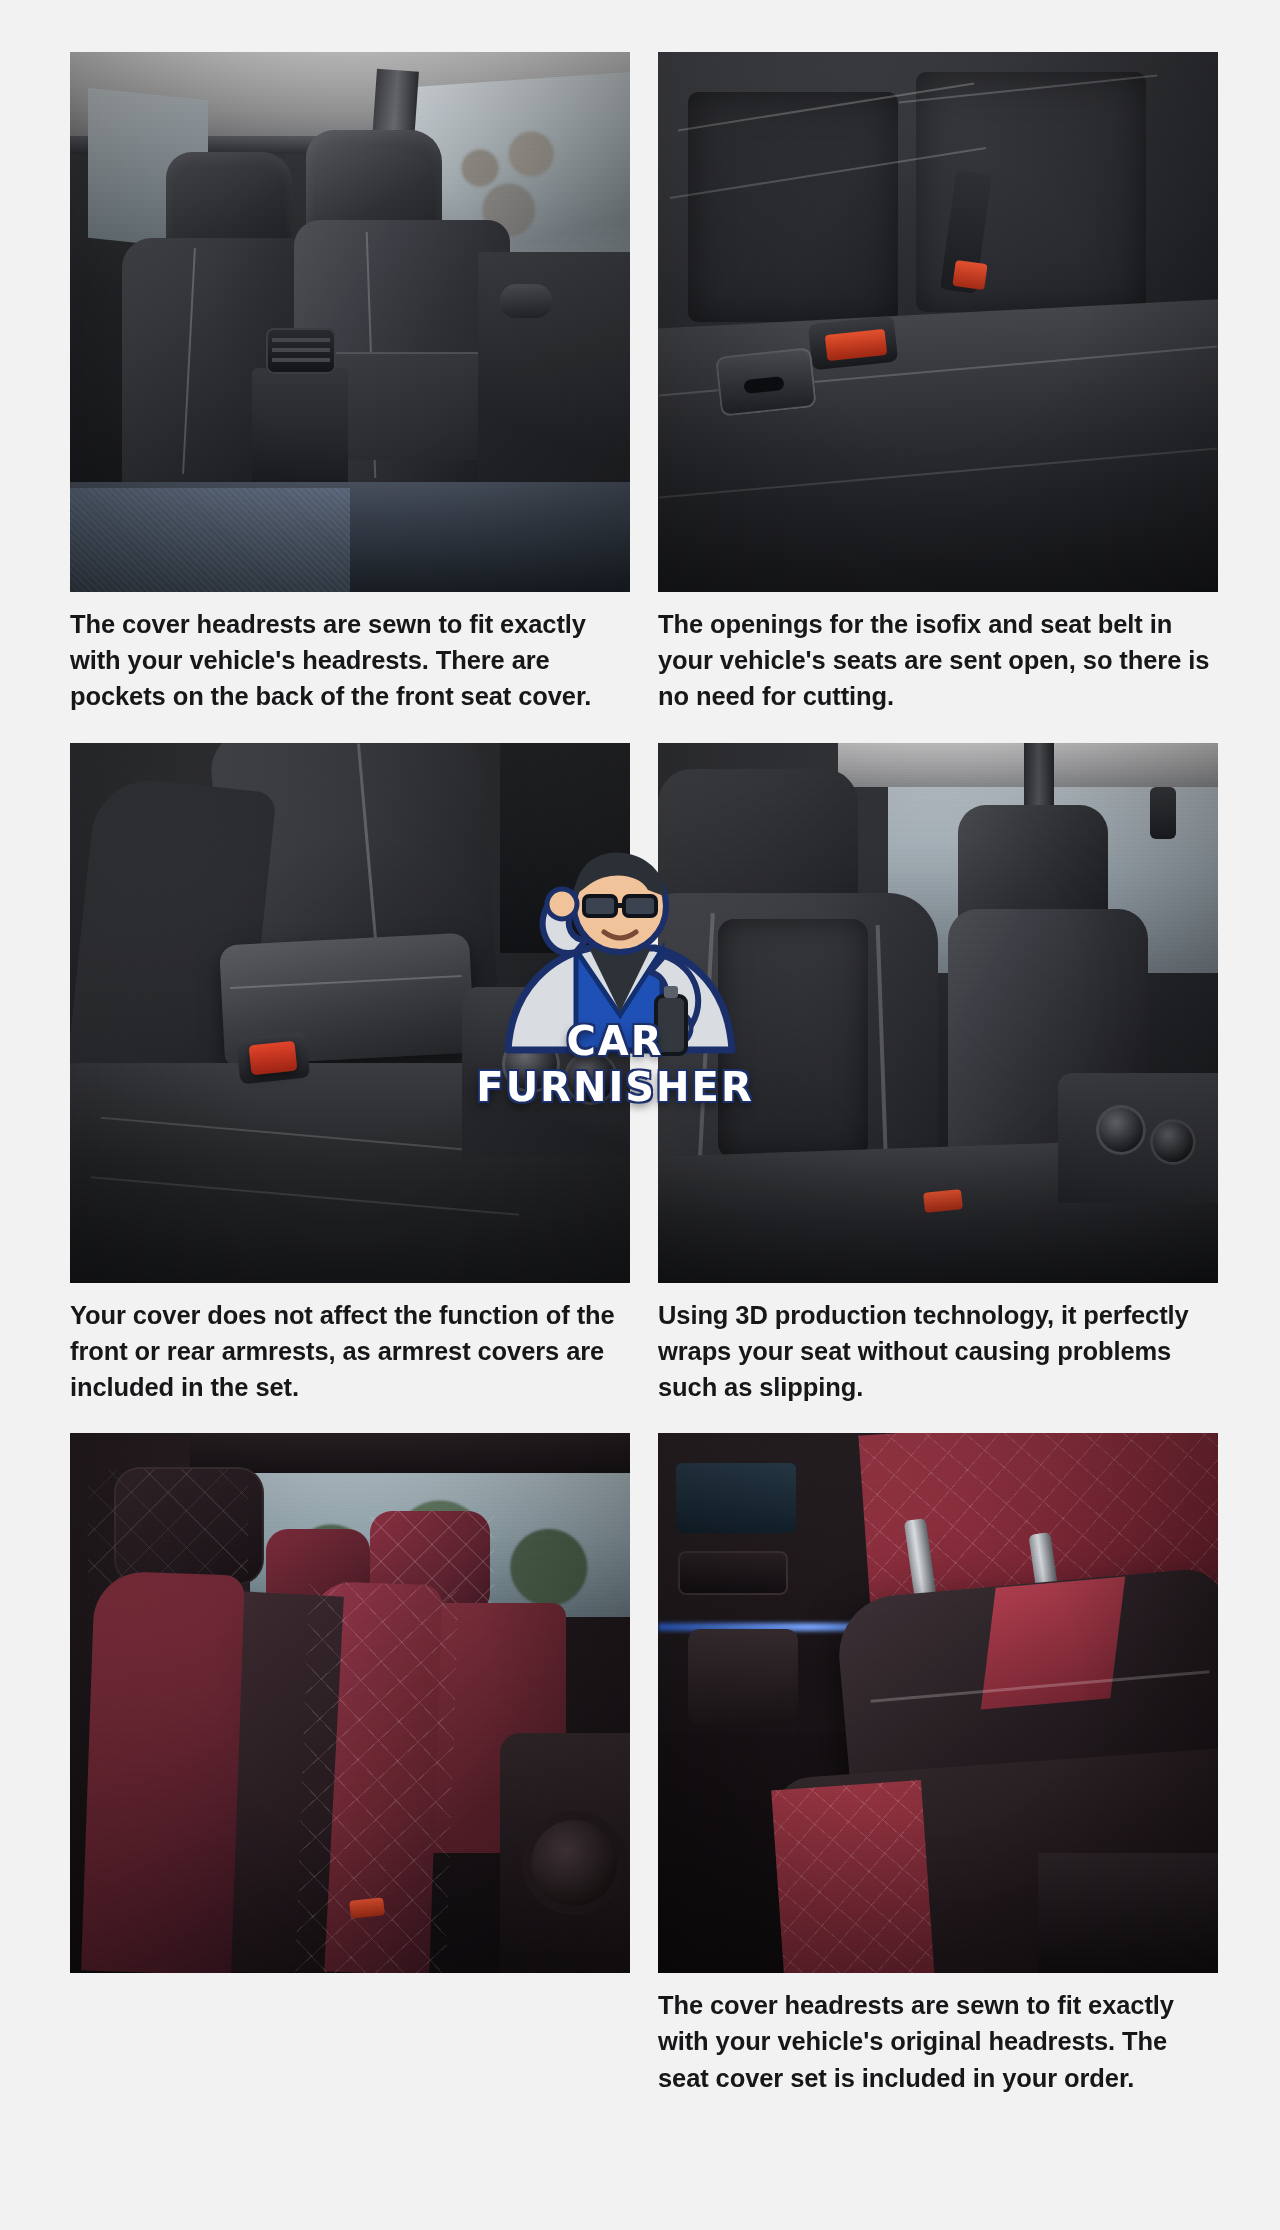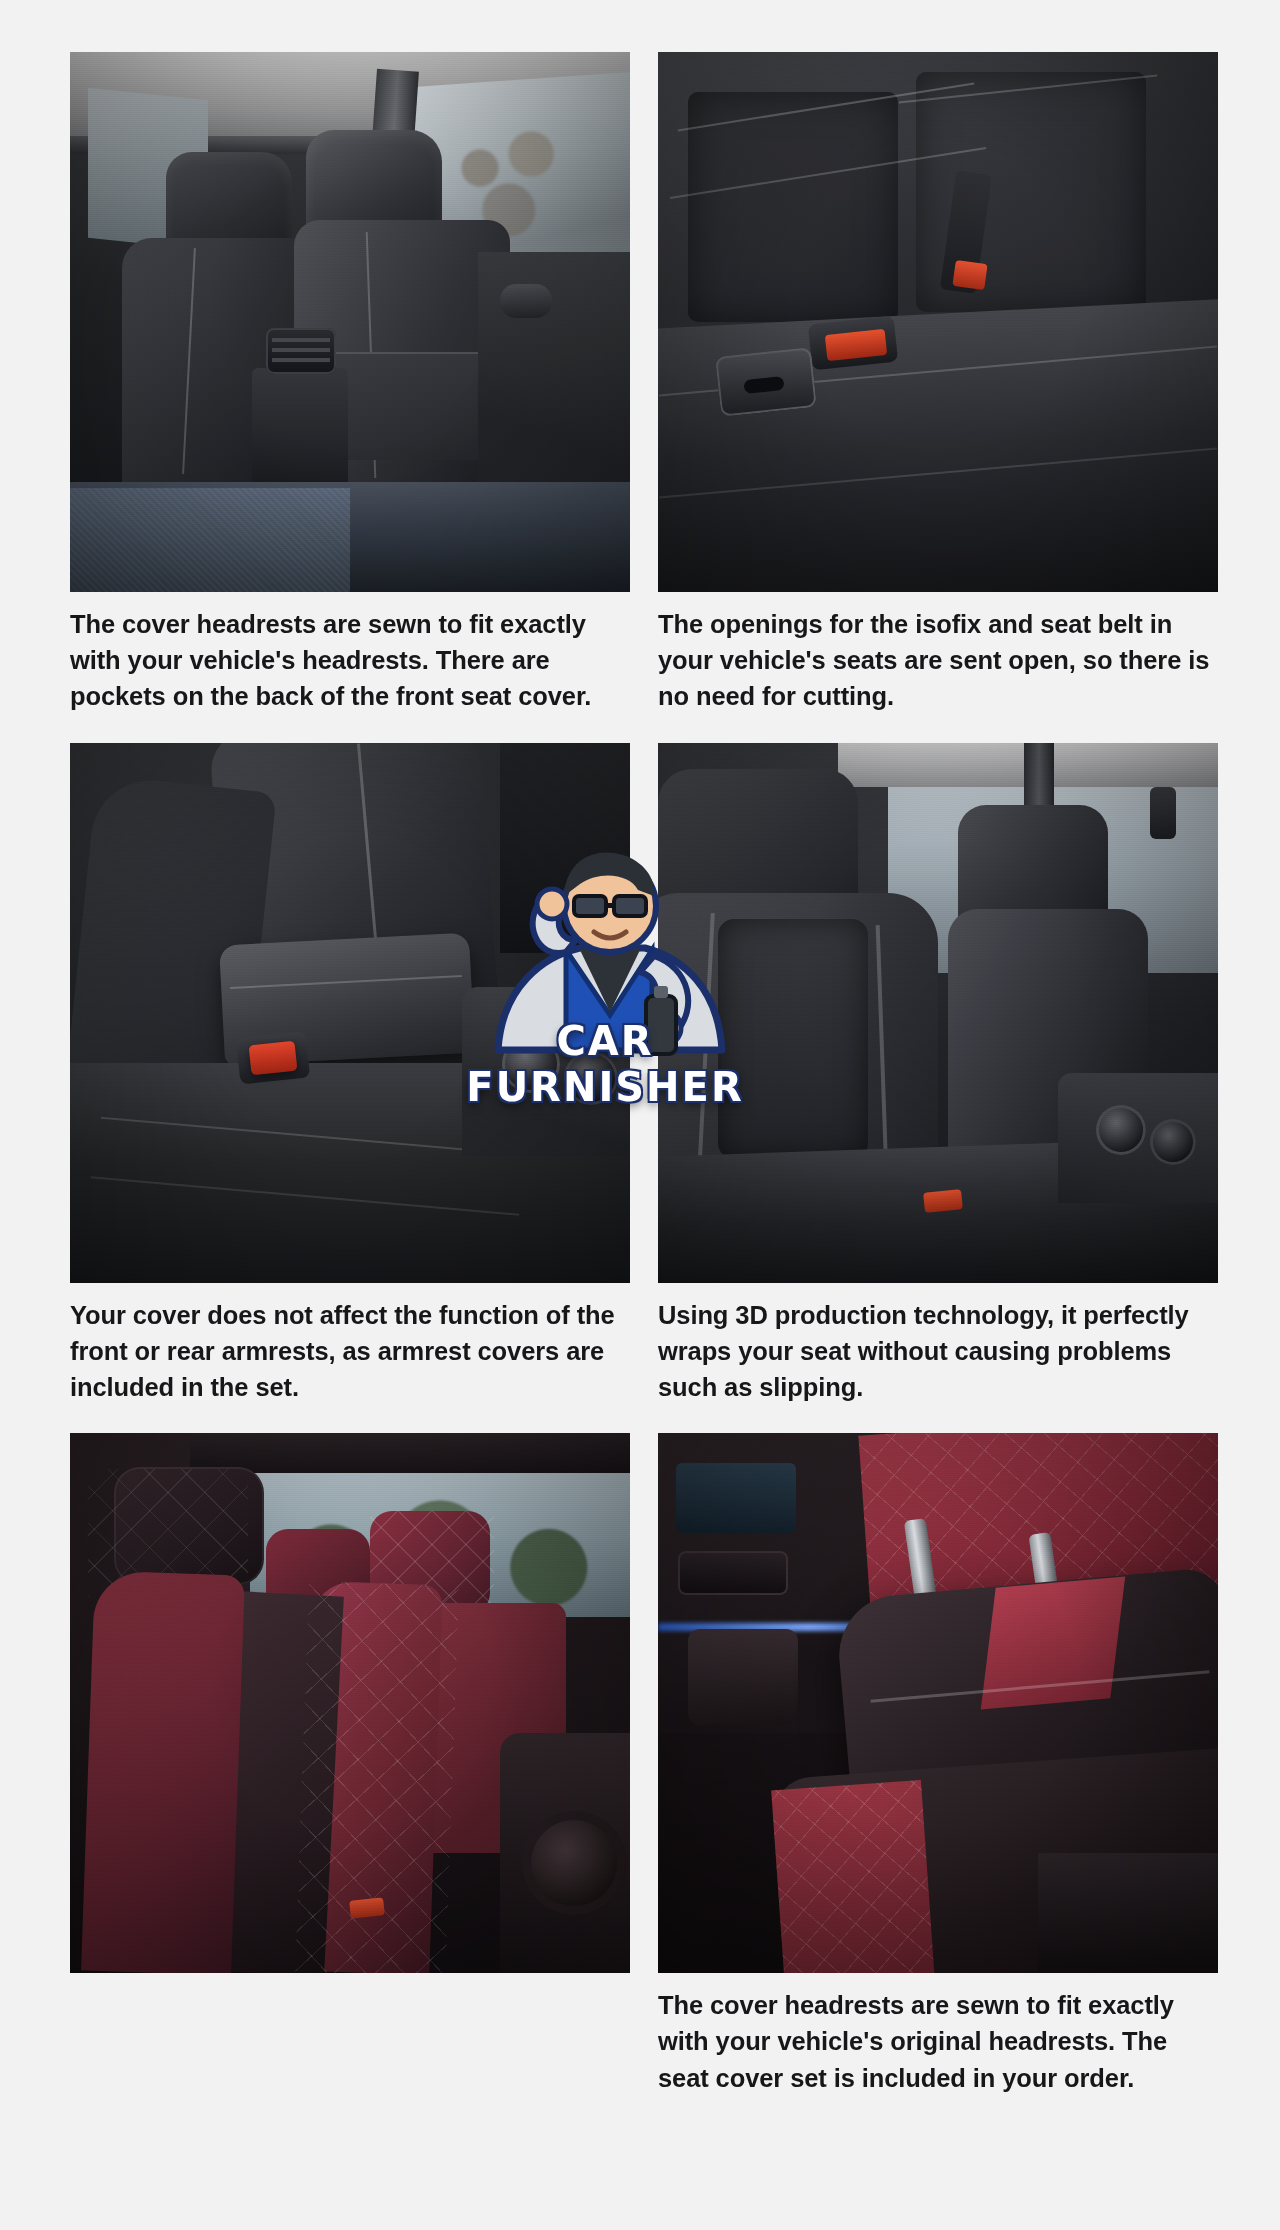--- a/index.html
+++ b/index.html
@@ -547,21 +547,21 @@
     transform: rotate(-4deg);
   }
   .p6 .floor6 {
     left:380px; top:420px; width:200px; height:130px;
     background: linear-gradient(180deg,#2a2327,#100c0e);
   }
 
   
   .watermark {
     position: absolute;
-    left: 440px;
+    left: 450px;
     top: 800px;
     width: 330px;
     height: 330px;
     pointer-events: none;
   }
   .wm-text {
     position: absolute;
     left: 0;
     top: 218px;
     width: 330px;

